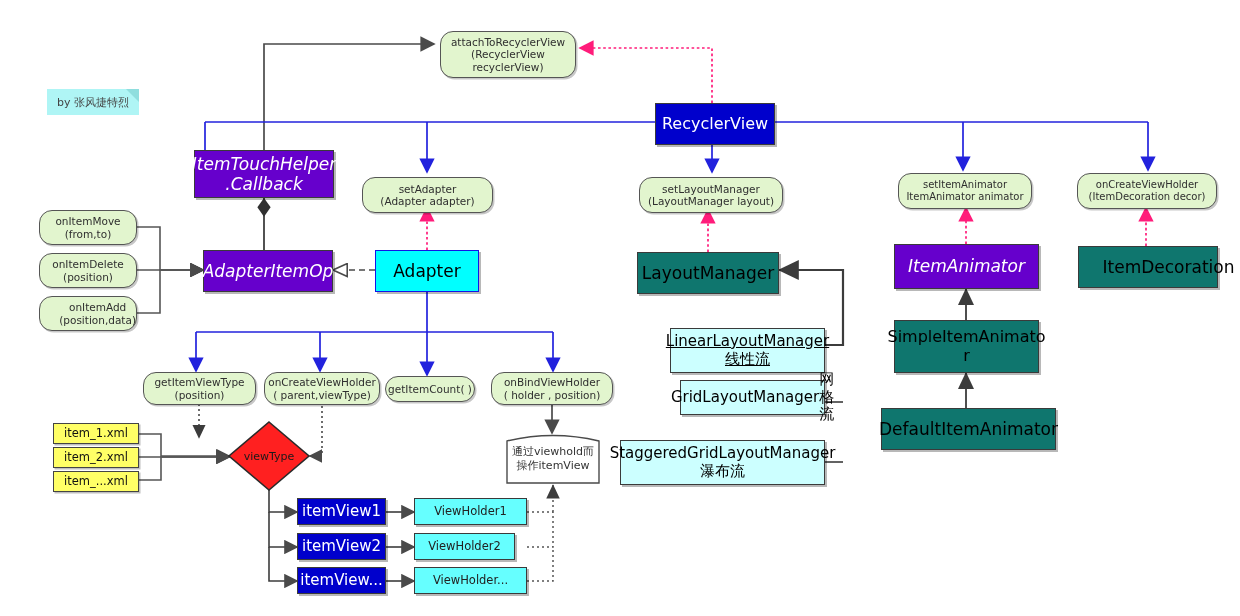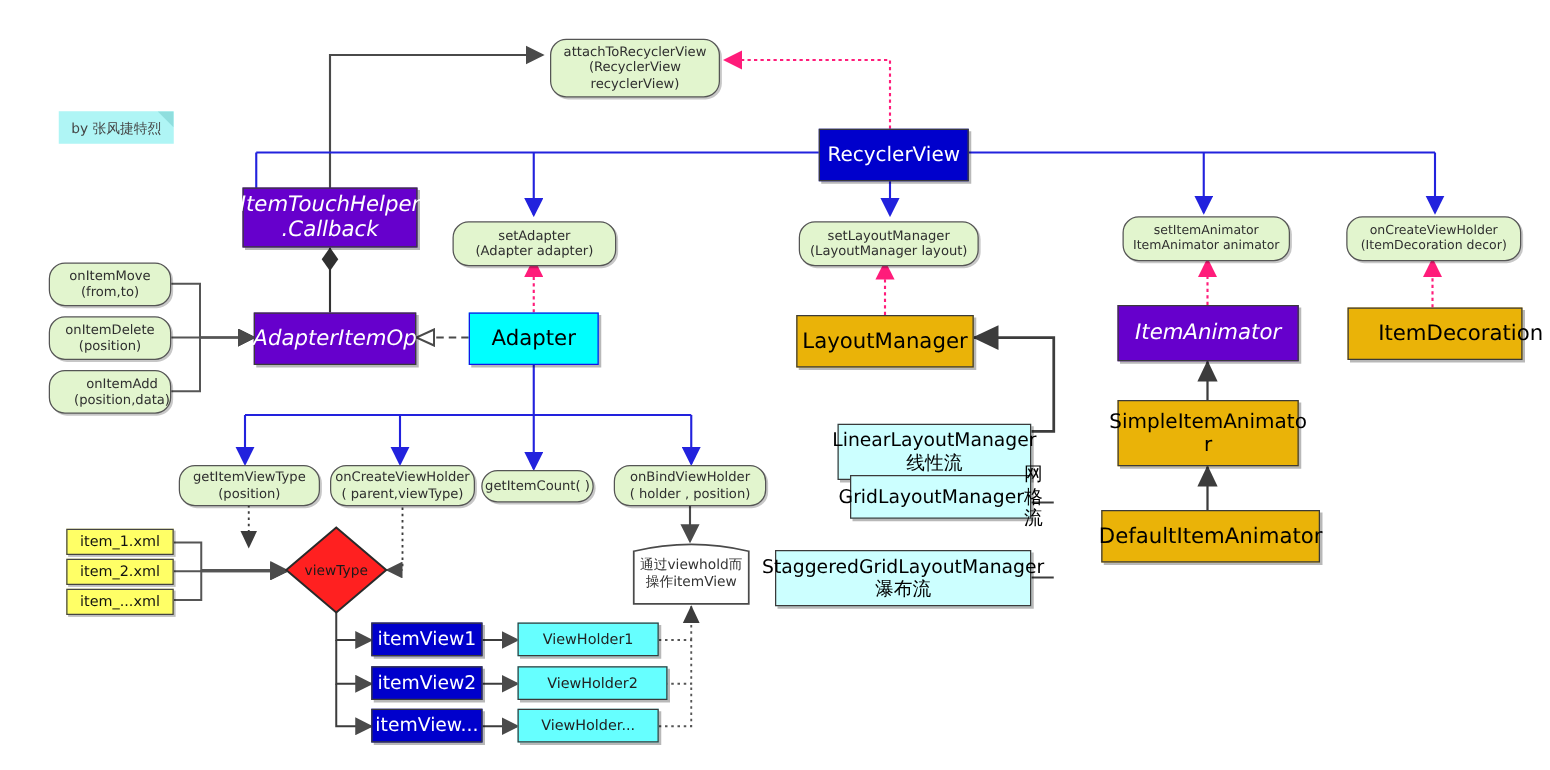--- a/index.html
+++ b/index.html
@@ -7,21 +7,21 @@
        font-family:"DejaVu Sans","Liberation Sans",sans-serif;}
   #stage{position:relative;width:1240px;height:616px;background:#fff;}
   #wires{position:absolute;left:0;top:0;width:1240px;height:616px;}
 
   .node{position:absolute;box-sizing:border-box;display:flex;align-items:center;
         justify-content:center;text-align:center;line-height:1.18;}
 
   
   .cls{border:1.6px solid #3a3a3a;box-shadow:2px 2px 0 rgba(0,0,0,.28);}
   .cls-purple{background:#6600CC;color:#ffffff;font-style:italic;font-size:17px;}
-  .cls-cyan{background:#eab308;color:#000000;font-size:17px;}
+  .cls-cyan{background:#0f766e;color:#000000;font-size:17px;}
   .cls-cyan-blueborder{background:#00FFFF;color:#000;font-size:17px;border:1.8px solid #1414e6;}
   .cls-lightcyan{background:#CCFFFF;color:#000;font-size:15px;}
   .cls-navy{background:#0000CC;color:#ffffff;font-size:16px;}
   .cls-vh{background:#66FFFF;color:#222;font-size:11.5px;}
 
   
   .pill{background:#E2F5CE;border:1.4px solid #555;border-radius:13px;
         color:#2f2f2f;font-size:10.5px;box-shadow:1.5px 1.5px 0 rgba(0,0,0,.22);}
   .pill.sm{font-size:10px;}
 
@@ -219,22 +219,22 @@
   </div>
 
   <div class="node cls cls-purple" style="left:203px;top:250px;width:130px;height:42px;">
     <span>AdapterItemOp</span>
   </div>
 
   <div class="node cls cls-cyan" style="left:637px;top:252px;width:142px;height:42px;">
     <span>LayoutManager</span>
   </div>
 
-  <div class="node cls cls-lightcyan" style="left:670px;top:339px;width:155px;height:45px;
-       flex-direction:column;">
+  <div class="node cls cls-lightcyan" style="left:670px;top:328px;width:155px;height:45px;
+       flex-direction:column;text-decoration:underline;">
     <span>LinearLayoutManager</span>
     <span>线性流</span>
   </div>
   <div class="node cls cls-lightcyan" style="left:680px;top:380px;width:145px;height:35px;
        flex-direction:row;">
     <span>GridLayoutManager</span>
     <span>网格流</span>
   </div>
   <div class="node cls cls-lightcyan" style="left:620px;top:440px;width:205px;height:45px;
        flex-direction:column;">
@@ -280,21 +280,21 @@
   <div class="node cls cls-navy" style="left:297px;top:533px;width:89px;height:27px;font-size:15px;">
     <span>itemView2</span>
   </div>
   <div class="node cls cls-navy" style="left:297px;top:567px;width:89px;height:27px;font-size:15px;">
     <span>itemView...</span>
   </div>
 
   <div class="node cls cls-vh" style="left:414px;top:498px;width:113px;height:27px;">
     <span>ViewHolder1</span>
   </div>
-  <div class="node cls cls-vh" style="left:414px;top:533px;width:120px;height:27px;">
+  <div class="node cls cls-vh" style="left:414px;top:533px;width:101px;height:27px;">
     <span>ViewHolder2</span>
   </div>
   <div class="node cls cls-vh" style="left:414px;top:567px;width:113px;height:27px;">
     <span>ViewHolder...</span>
   </div>
 
   <div class="docshape" style="left:505px;top:433px;width:96px;height:52px;">
     <svg width="96" height="52" viewBox="0 0 96 52">
       <path d="M2,8 Q48,-3 94,8 L94,50 L2,50 Z" fill="#ffffff" stroke="#4a4a4a" stroke-width="1.4"></path>
     </svg>

